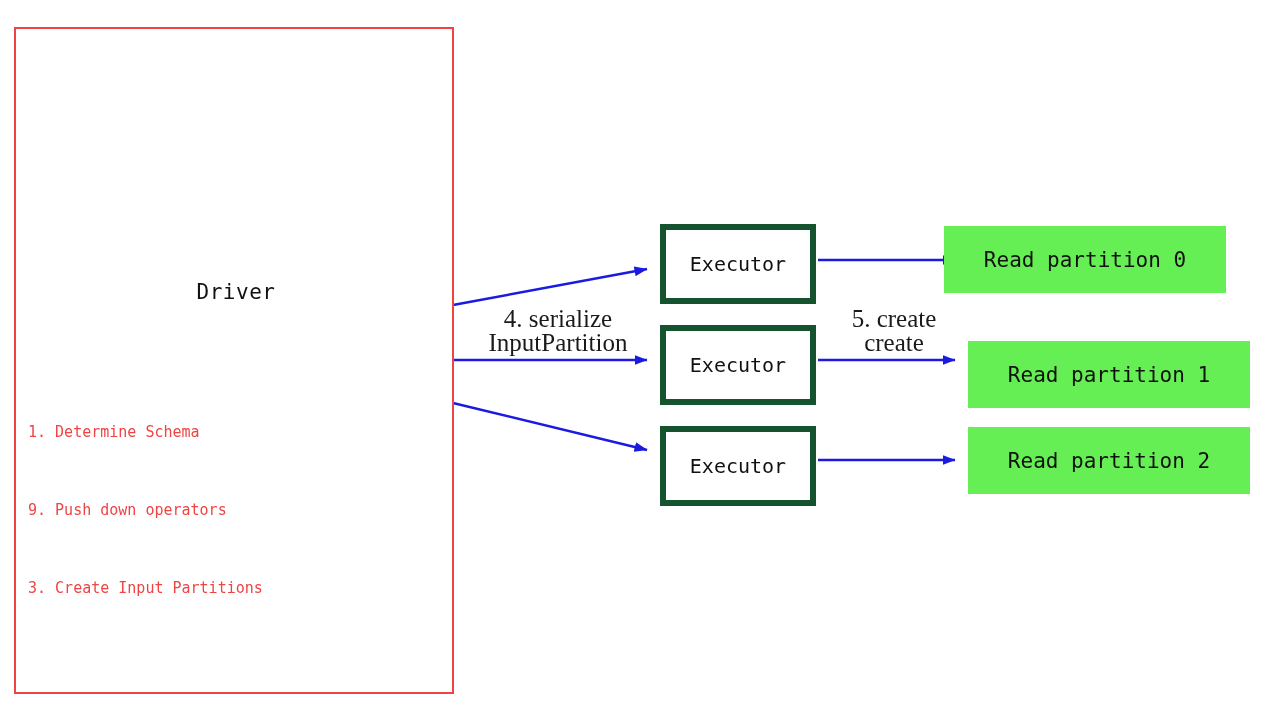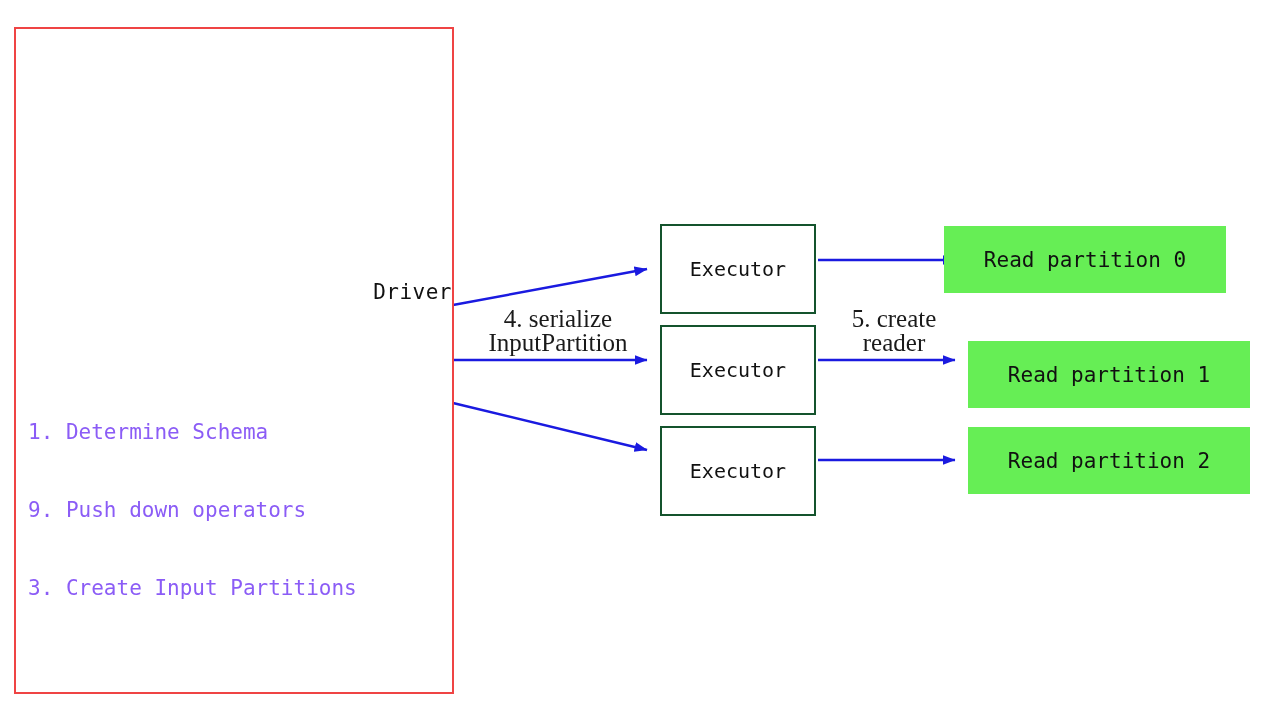--- a/index.html
+++ b/index.html
@@ -25,41 +25,41 @@
     width: 440px;
     height: 667px;
     border: 2px solid #ef4444;
     background: #ffffff;
   }
   .driver-title {
     position: absolute;
     left: 4px;
     right: 0;
     top: 251px;
-    text-align: right;
+    text-align: center;
     font-family: "DejaVu Sans Mono", monospace;
     font-size: 21px;
     color: #111111;
     letter-spacing: 0.5px;
     white-space: pre;
   }
   .driver-list {
     position: absolute;
     left: 12px;
     top: 338px;
     font-family: "DejaVu Sans Mono", monospace;
-    font-size: 21px;
+    font-size: 15px;
     line-height: 26px;
-    color: #8b5cf6;
+    color: #ef4444;
     white-space: pre;
   }
   .exec-box {
     width: 156px;
-    height: 90px;
-    border: 2px solid #14532d;
+    height: 80px;
+    border: 6px solid #14532d;
     background: #ffffff;
     display: flex;
     align-items: center;
     justify-content: center;
   }
   .exec-label {
     font-family: "DejaVu Sans Mono", monospace;
     font-size: 20px;
     color: #111111;
     white-space: pre;
@@ -149,16 +149,16 @@
     <span class="green-label">Read partition 2</span>
   </div>
 
   <div class="edge-label" style="left:478px; top:307px; width:160px;">
     <div>4. serialize</div>
     <div>InputPartition</div>
   </div>
 
   <div class="edge-label" style="left:836px; top:307px; width:116px;">
     <div>5. create</div>
-    <div>reader</div>
+    <div>create</div>
   </div>
 
 </div>
 
 </body></html>

